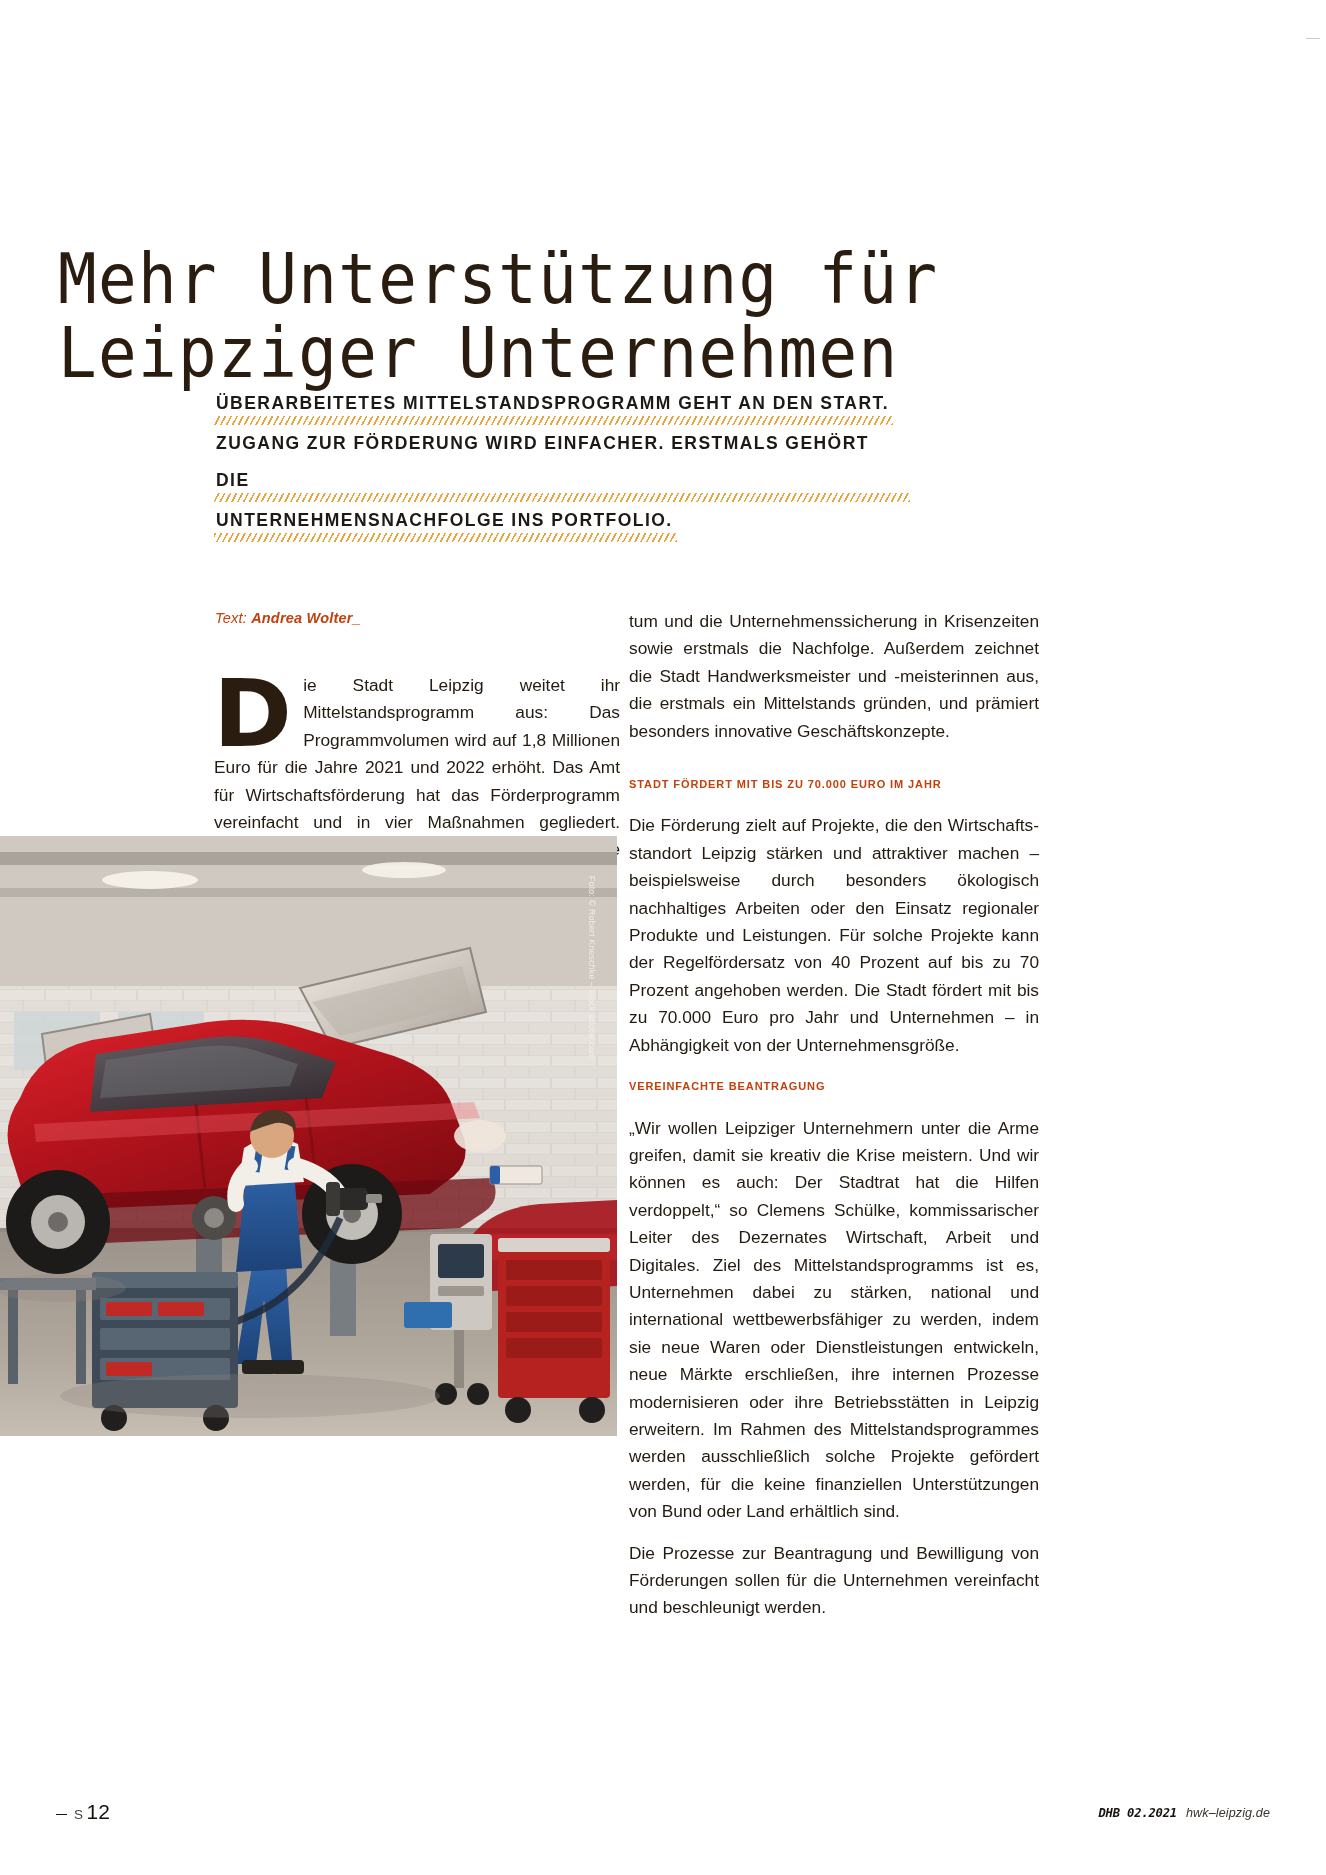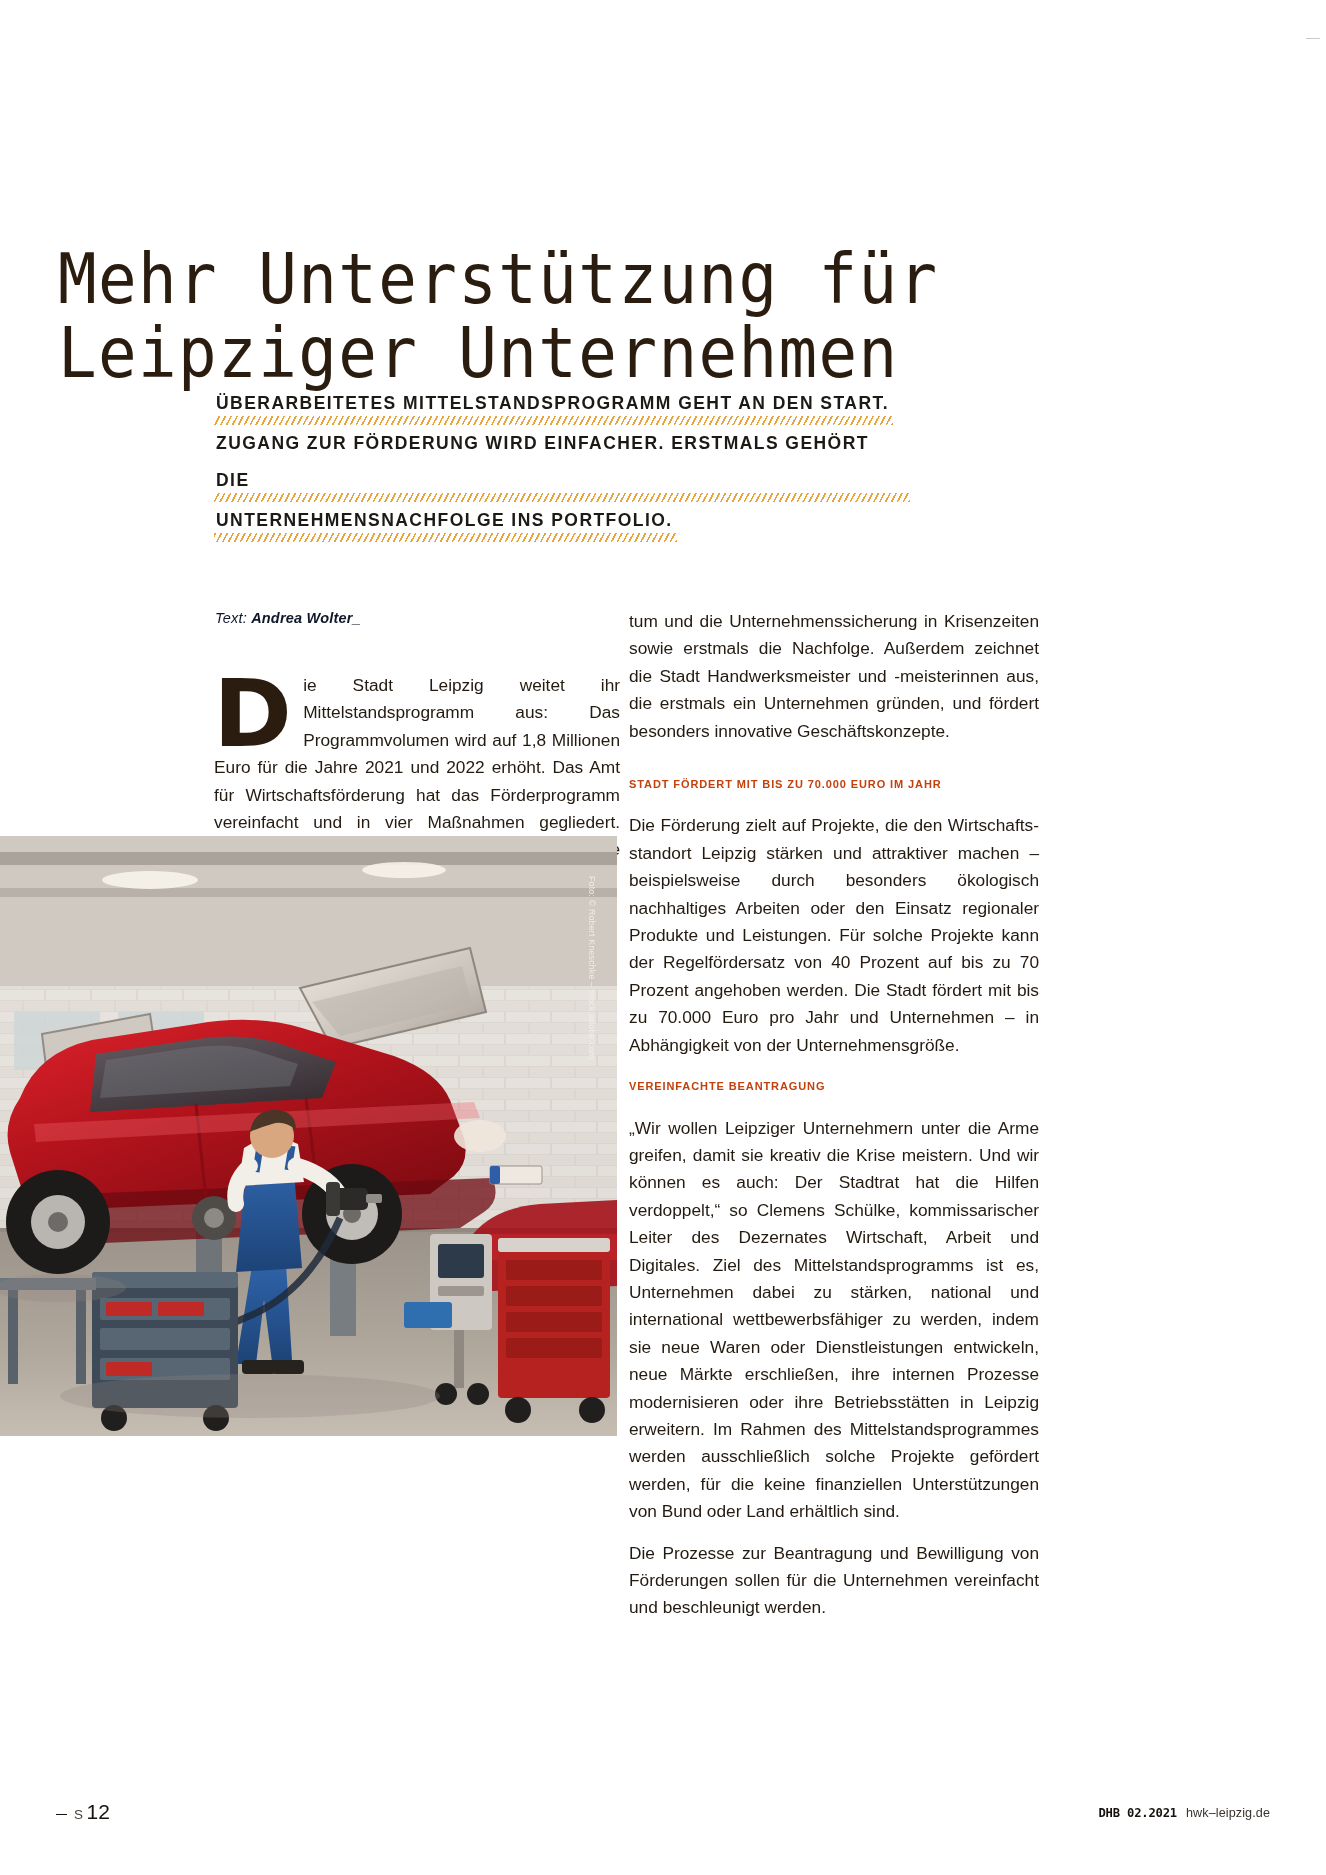--- a/index.html
+++ b/index.html
@@ -83,21 +83,21 @@
     );
   }
 
   
   .byline {
     position: absolute;
     left: 215px;
     top: 610px;
     font-size: 14.5px;
     letter-spacing: 0.2px;
-    color: #0f172a;
+    color: #c2410c;
   }
   .byline .lbl {
     font-style: italic;
     font-weight: 400;
   }
   .byline .nm {
     font-style: italic;
     font-weight: 700;
   }
 
@@ -215,20 +215,21 @@
     margin-right: 7px;
     margin-bottom: 2px;
   }
   .footer-right {
     position: absolute;
     right: 56px;
     top: 1806px;
     font-size: 12.6px;
     letter-spacing: 0.5px;
     color: #16120e;
+    font-style: italic;
   }
   .footer-right .mag {
     font-family: "DejaVu Sans Mono", "Liberation Mono", monospace;
     font-weight: 700;
     font-size: 12.2px;
     letter-spacing: -0.2px;
   }
   .footer-right .site {
     font-weight: 400;
     color: #3b332c;
@@ -255,21 +256,21 @@
   <div class="byline">
     <span class="lbl">Text:</span>
     <span class="nm">Andrea Wolter_</span>
   </div>
 
   <div class="col col-left">
     <p class="dropcap-para"><span class="dropcap">D</span><span>ie Stadt Leipzig weitet ihr Mittelstandspro­gramm aus: Das Programmvolumen wird auf 1,8 Millionen Euro für die Jahre 2021 und 2022 erhöht. Das Amt für Wirtschaftsförderung hat das Förder­programm vereinfacht und in vier Maßnahmen gegliedert. Gefördert werden das nachhaltige Unternehmenswachs-</span></p>
   </div>
 
   <div class="col col-right">
-    <p>tum und die Unternehmenssicherung in Krisenzeiten so­wie erstmals die Nachfolge. Außerdem zeichnet die Stadt Handwerksmeister und -meisterinnen aus, die erstmals ein Unternehmen gründen, und fördert besonders inno­vative Geschäftskonzepte.</p>
+    <p>tum und die Unternehmenssicherung in Krisenzeiten so­wie erstmals die Nachfolge. Außerdem zeichnet die Stadt Handwerksmeister und -meisterinnen aus, die erstmals ein Mittelstands gründen, und prämiert besonders inno­vative Geschäftskonzepte.</p>
 
     <p class="sec-head first">STADT FÖRDERT MIT BIS ZU 70.000 EURO IM JAHR</p>
     <p>Die Förderung zielt auf Projekte, die den Wirtschafts­standort Leipzig stärken und attraktiver machen – bei­spielsweise durch besonders ökologisch nachhaltiges Arbeiten oder den Einsatz regionaler Produkte und Leis­tungen. Für solche Projekte kann der Regelfördersatz von 40 Prozent auf bis zu 70 Prozent angehoben werden. Die Stadt fördert mit bis zu 70.000 Euro pro Jahr und Unter­nehmen – in Abhängigkeit von der Unternehmensgröße.</p>
 
     <p class="sec-head">VEREINFACHTE BEANTRAGUNG</p>
     <p>„Wir wollen Leipziger Unternehmern unter die Arme grei­fen, damit sie kreativ die Krise meistern. Und wir kön­nen es auch: Der Stadtrat hat die Hilfen verdoppelt,“ so Clemens Schülke, kommissarischer Leiter des Dezernates Wirtschaft, Arbeit und Digitales. Ziel des Mittelstands­programms ist es, Unternehmen dabei zu stärken, national und international wettbewerbsfähiger zu werden, indem sie neue Waren oder Dienstleistungen entwickeln, neue Märkte erschließen, ihre internen Prozesse modernisieren oder ihre Betriebsstätten in Leipzig erweitern. Im Rah­men des Mittelstandsprogrammes werden ausschließlich solche Projekte gefördert werden, für die keine finanziel­len Unterstützungen von Bund oder Land erhältlich sind.</p>
 
     <p class="gap-para">Die Prozesse zur Beantragung und Bewilligung von Förderungen sollen für die Unternehmen vereinfacht und beschleunigt werden.</p>
 
   </div>

